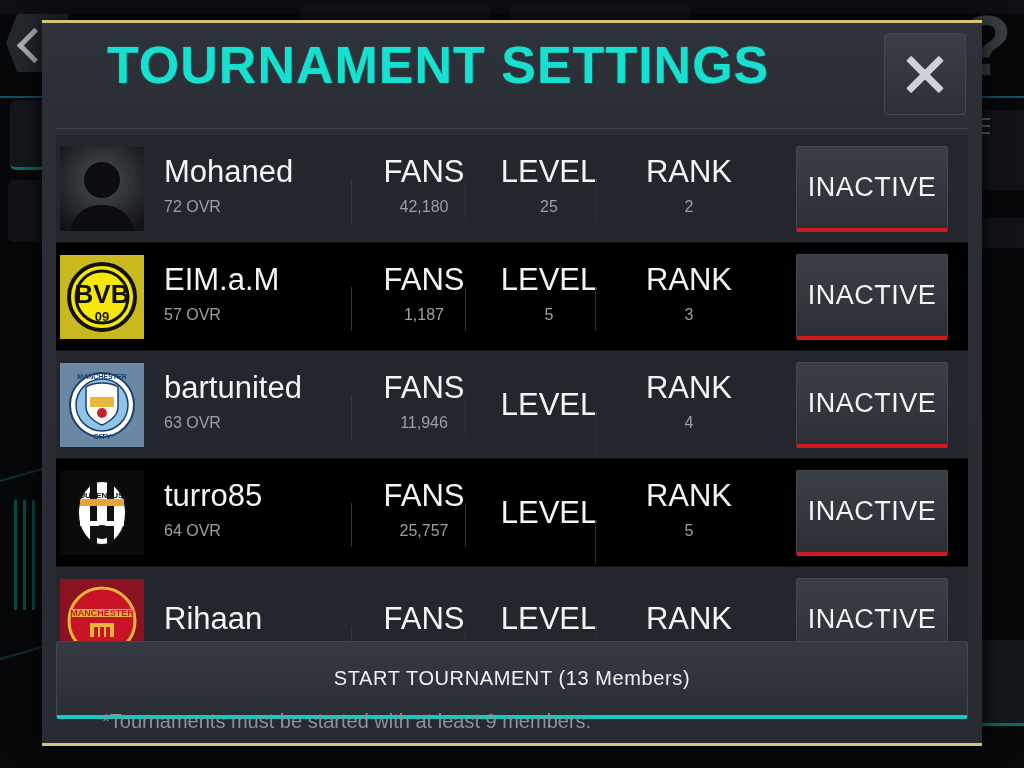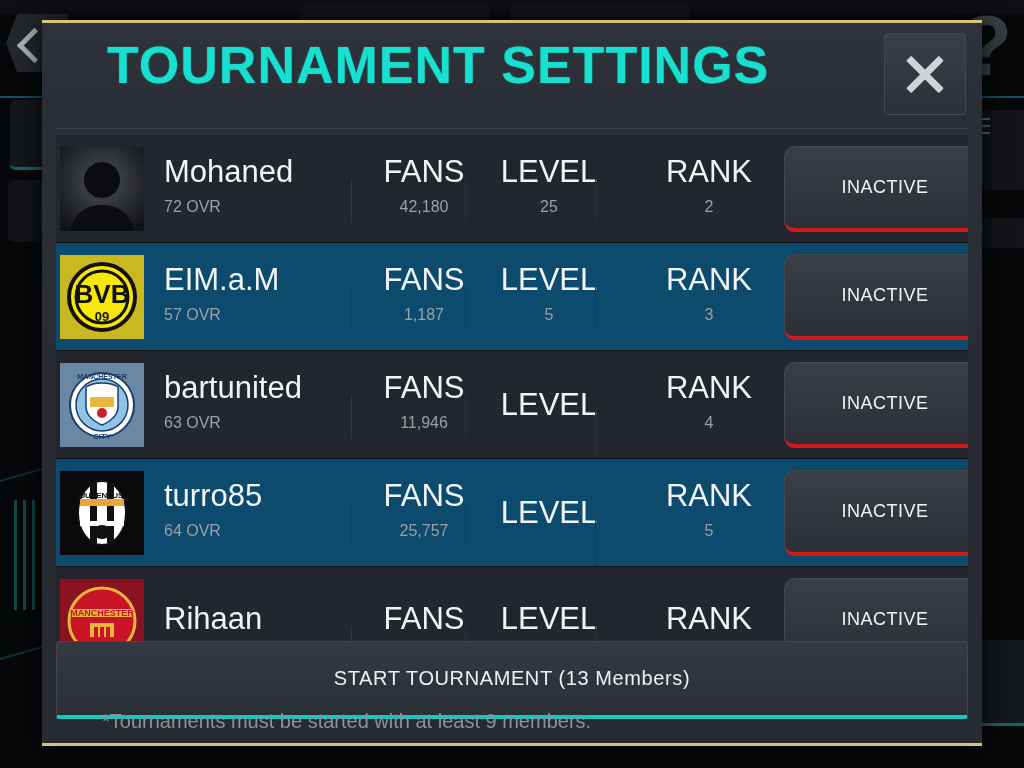--- a/index.html
+++ b/index.html
@@ -89,54 +89,54 @@
   
   #member-list {
     position:absolute; left:14px; top:112px; width:912px; height:508px;
     overflow:hidden; background:#1b1e23;
   }
   .row {
     position:relative; height:108px; display:flex; align-items:center;
     padding-left:4px;
   }
   .row.even { background:#23262c; }
-  .row.odd  { background:#0c4a6e; }
+  .row.odd  { background:#000000; }
   .row::after {
     content:""; position:absolute; left:0; right:0; bottom:0; height:1px; background:#0f1114;
   }
   .avatar {
     width:84px; height:84px; margin-left:0; flex:0 0 84px;
     background:#0b0c0e; overflow:hidden; position:relative;
   }
   .avatar svg { display:block; width:84px; height:84px; }
   .name-col {
     flex:0 0 220px; padding-left:20px; position:relative;
   }
   .name-col::after{
     content:""; position:absolute; right:12px; top:22px; width:1px; height:44px; background:#34383e;
   }
   .stat-col { flex:0 0 110px; position:relative;text-align:center; }
   .stat-col.fans { flex:0 0 120px; }
   .stat-col.level{ flex:0 0 130px; }
-  .stat-col.rank { flex:0 0 150px;margin-left:20px; }
+  .stat-col.rank { flex:0 0 150px; }
   .stat-col.fans::after, .stat-col.level::after {
     content:""; position:absolute; right:18px; top:22px; width:1px; height:44px; background:#2e3238;
   }
   .primary {
     font-size:31px; color:#f2f4f6; line-height:30px; white-space:nowrap;
   }
   .secondary {
     font-size:16px; color:#9ba0a6; line-height:30px; margin-top:5px; white-space:nowrap;
   }
   .status-wrap { flex:1 1 auto; display:flex; justify-content:flex-end; padding-right:20px; }
   .status-btn {
-    width:202px; height:86px;
+    width:152px; height:86px;
     background:linear-gradient(#3a3e45,#2c3036);
     border:1px solid #44484f; border-bottom:4px solid #d01a1a;
-    border-radius:11px; color:#f2f4f6; font-size:18px;
+    border-radius:2px; color:#f2f4f6; font-size:27px;
     display:flex; align-items:center; justify-content:center;
     cursor:pointer; letter-spacing:.5px;
   }
 
   
   #footer { position:absolute; left:0; right:0; bottom:0; height:106px; }
   #start-btn {
     position:absolute; left:14px; top:4px; width:912px; height:78px;
     background:linear-gradient(#353941,#2a2e35);
     border:1px solid #42464d; border-bottom:4px solid #15c9c0;

